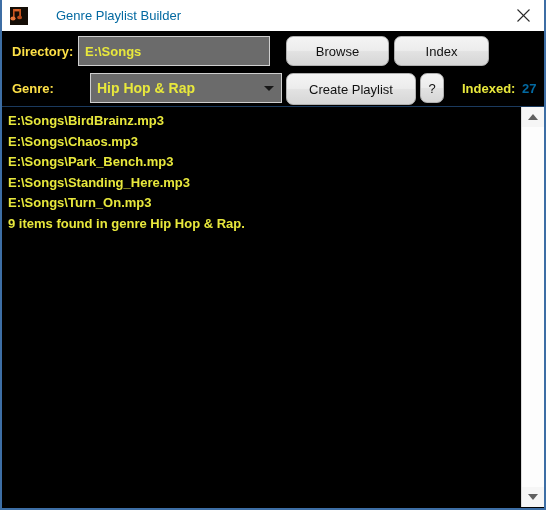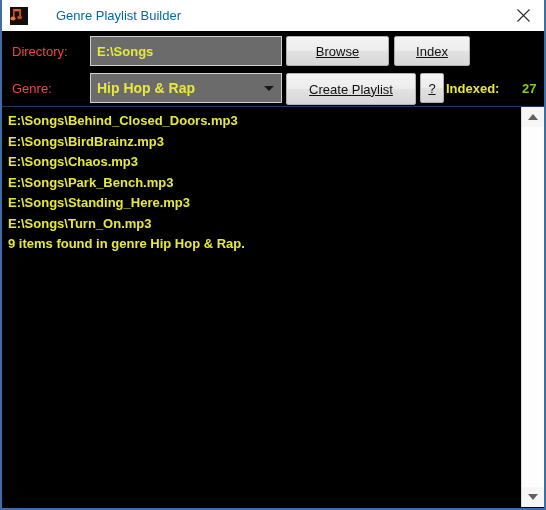--- a/index.html
+++ b/index.html
@@ -77,50 +77,50 @@
     position: absolute;
     left: 0;
     top: 31px;
     width: 542px;
     height: 75px;
     background: #000000;
   }
 
   .lbl {
     position: absolute;
-    color: #ef4444;
-    font-size: 13px;
-    font-weight: normal;
+    color: #fde047;
+    font-size: 13px;
+    font-weight: bold;
     white-space: nowrap;
   }
   .lbl-directory { left: 10px; top: 13px; }
   .lbl-genre     { left: 10px; top: 50px; }
 
   .lbl-indexed {
     position: absolute;
-    left: 444px;
+    left: 460px;
     top: 50px;
     color: #e8e83c;
     font-size: 13px;
     font-weight: bold;
     white-space: nowrap;
   }
   .val-indexed {
     position: absolute;
     left: 520px;
     top: 50px;
-    color: #84cc16;
+    color: #0369a1;
     font-size: 13px;
     font-weight: bold;
     white-space: nowrap;
   }
 
   .dir-field {
     position: absolute;
-    left: 88px;
+    left: 76px;
     top: 5px;
     width: 192px;
     height: 30px;
     box-sizing: border-box;
     background: #6b6b6b;
     border: 1px solid #cfcfcf;
     color: #e8e83c;
     font-size: 13px;
     font-weight: bold;
     font-family: "Liberation Sans", sans-serif;
@@ -158,31 +158,30 @@
     border-left: 5px solid transparent;
     border-right: 5px solid transparent;
     border-top: 5px solid #181818;
   }
 
   .btn {
     position: absolute;
     box-sizing: border-box;
     background: linear-gradient(to bottom, #f4f4f4 0%, #ececec 48%, #e2e2e2 52%, #d6d6d6 100%);
     border: 1px solid #b0b0b0;
-    border-radius: 2px;
+    border-radius: 7px;
     color: #111111;
     font-size: 13px;
     font-family: "Liberation Sans", sans-serif;
     text-align: center;
     padding: 0;
     white-space: nowrap;
-    text-decoration: underline;
   }
   .btn-browse  { left: 284px; top: 5px;  width: 103px; height: 30px; }
-  .btn-index   { left: 392px; top: 5px;  width: 76px;  height: 30px; }
+  .btn-index   { left: 392px; top: 5px;  width: 95px;  height: 30px; }
   .btn-create  { left: 284px; top: 42px; width: 130px; height: 32px; }
   .btn-help    { left: 418px; top: 42px; width: 24px;  height: 30px; }
 
   
   .listwrap {
     position: absolute;
     left: 0px;
     top: 106px;
     width: 542px;
     height: 400px;
@@ -289,21 +288,20 @@
 
     <button class="btn btn-create">Create Playlist</button>
     <button class="btn btn-help">?</button>
 
     <div class="lbl-indexed">Indexed:</div>
     <div class="val-indexed">27</div>
   </div>
 
   <div class="listwrap">
     <div class="listbox" id="listbox">
-        <div class="list-line">E:\Songs\Behind_Closed_Doors.mp3</div>
         <div class="list-line">E:\Songs\BirdBrainz.mp3</div>
         <div class="list-line">E:\Songs\Chaos.mp3</div>
         <div class="list-line">E:\Songs\Park_Bench.mp3</div>
         <div class="list-line">E:\Songs\Standing_Here.mp3</div>
         <div class="list-line">E:\Songs\Turn_On.mp3</div>
         <div class="list-line">9 items found in genre Hip Hop &amp; Rap.</div>
       </div>
 
     <div class="scrollbar">
       <div class="sb-btn sb-up">

